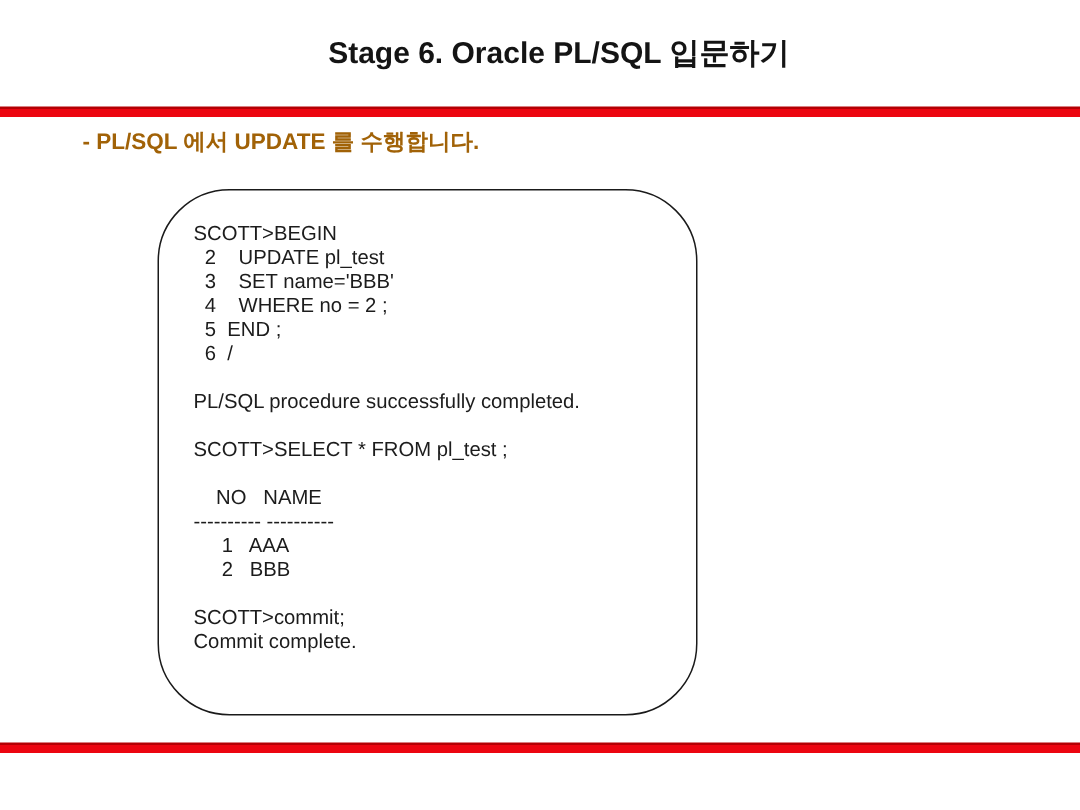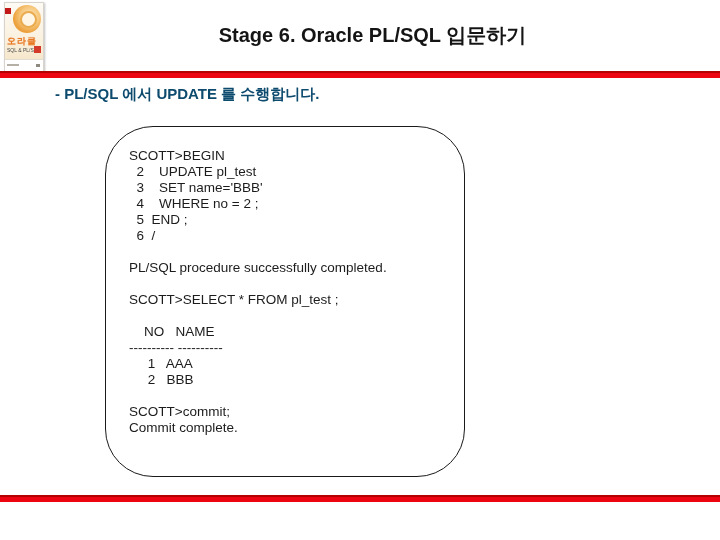--- a/index.html
+++ b/index.html
@@ -123,21 +123,21 @@
     font-weight: bold;
     color: #141414;
     letter-spacing: 0px;
   }
   .subtitle {
     position: absolute;
     left: 55px;
     top: 85px;
     font-size: 15px;
     font-weight: bold;
-    color: #0c4a6e;
+    color: #a16207;
     white-space: pre;
   }
 
   
   .red-line {
     position: absolute;
     left: 0;
     width: 720px;
     height: 7px;
     background: linear-gradient(180deg, #b50004 0%, #b50004 22%, var(--accent-red, #ec0510) 23%, var(--accent-red, #ec0510) 100%);
@@ -165,32 +165,20 @@
     line-height: 16px;
     color: #1c1c1c;
     white-space: pre;
   }
 </style>
 </head>
 <body>
 
 <div class="slide">
 
-  <div class="book-cover">
-    <div class="book-circle"></div>
-    <div class="book-circle-inner"></div>
-    <div class="book-red-chip"></div>
-    <div class="book-title">오라클</div>
-    <div class="book-subtitle">SQL &amp; PL/SQL</div>
-    <div class="book-accent"></div>
-    <div class="book-footer">
-      <div class="book-footer-line1"></div>
-      <div class="book-footer-line2"></div>
-    </div>
-  </div>
 
   <h1 class="title">Stage 6. Oracle PL/SQL 입문하기</h1>
 
   <div class="red-line top"></div>
 
   <div class="subtitle">- PL/SQL 에서 UPDATE 를 수행합니다.</div>
 
   <div class="terminal-box">
     <pre class="terminal-text">SCOTT&gt;BEGIN
   2    UPDATE pl_test

